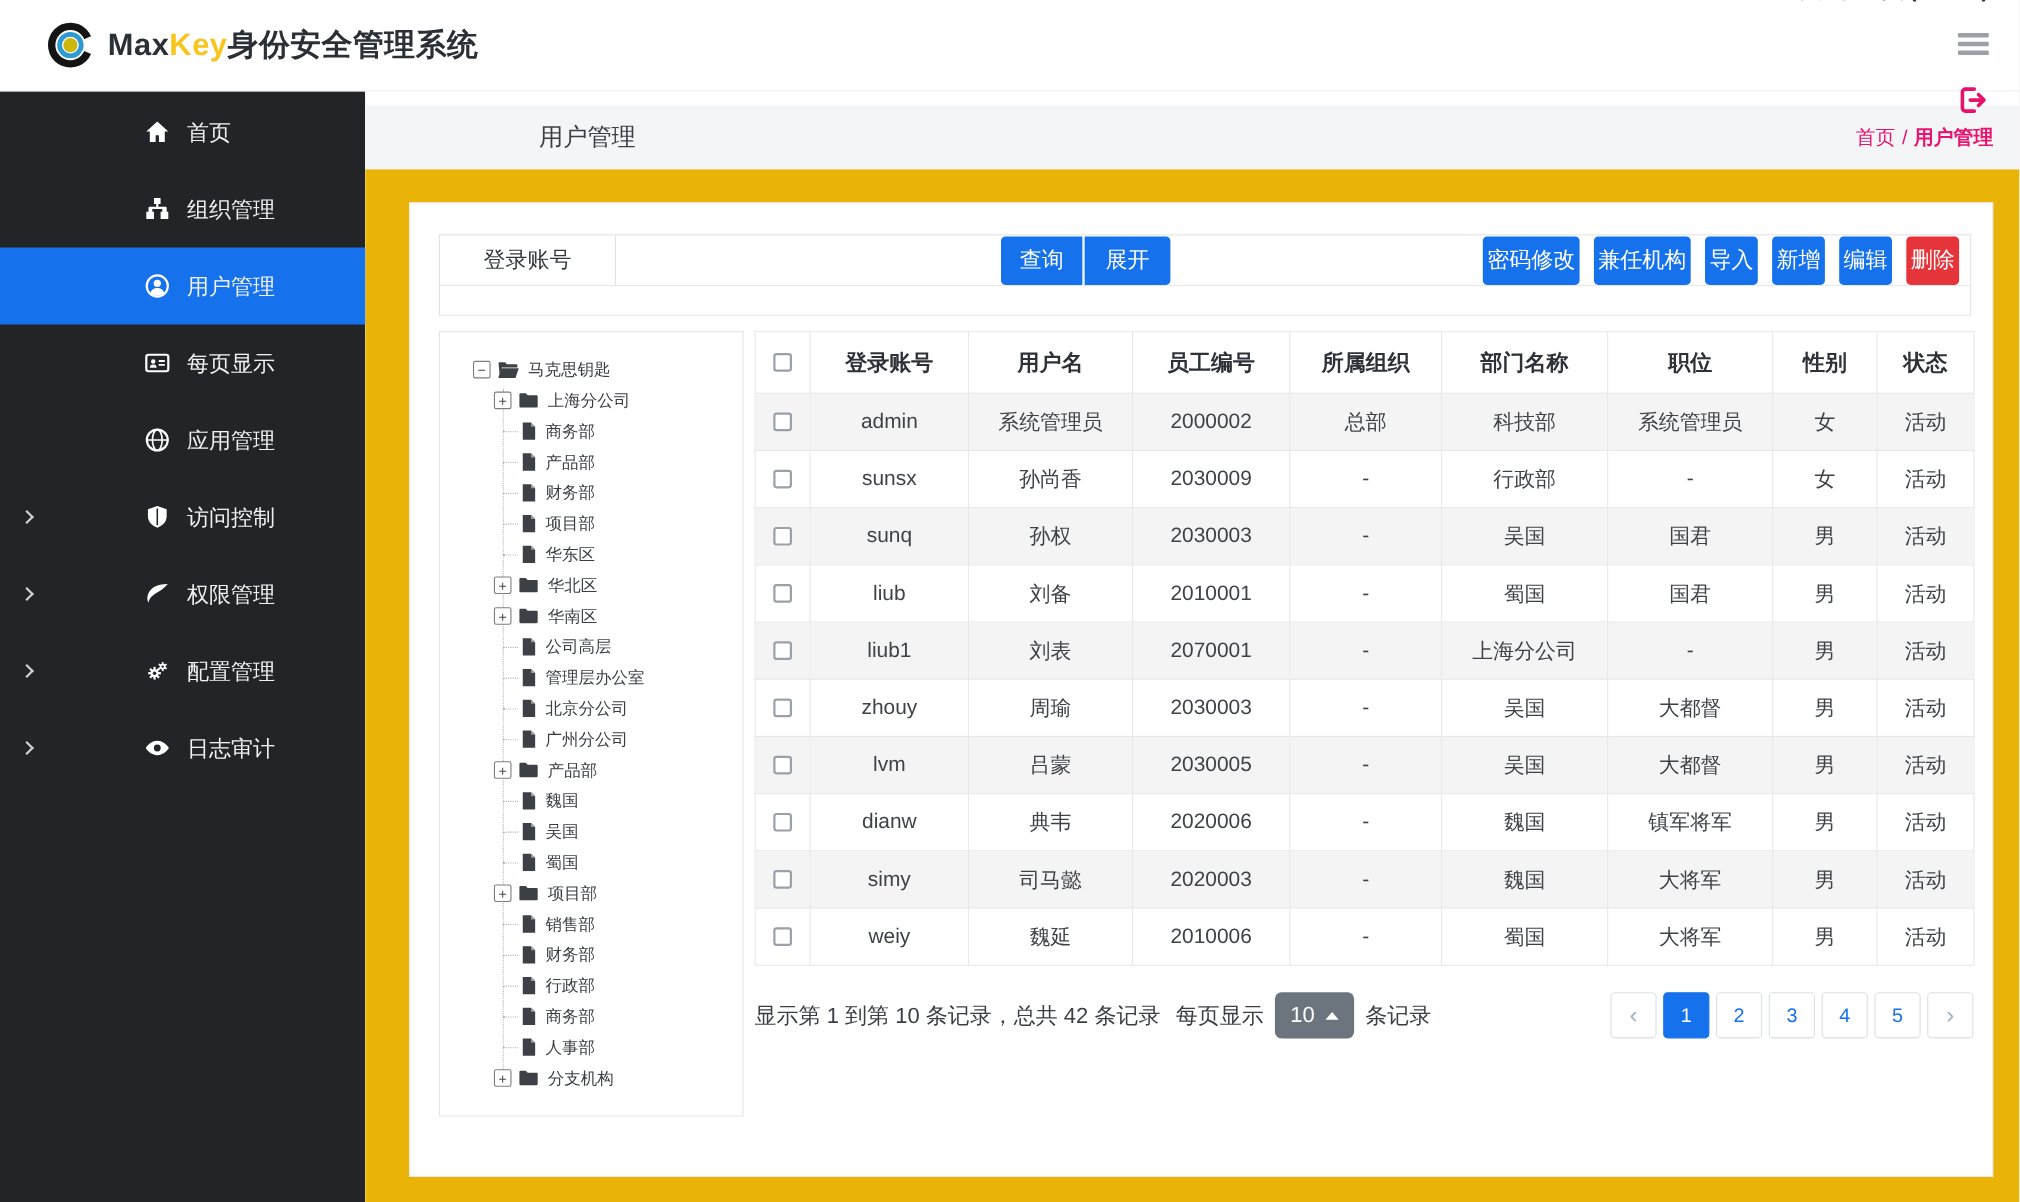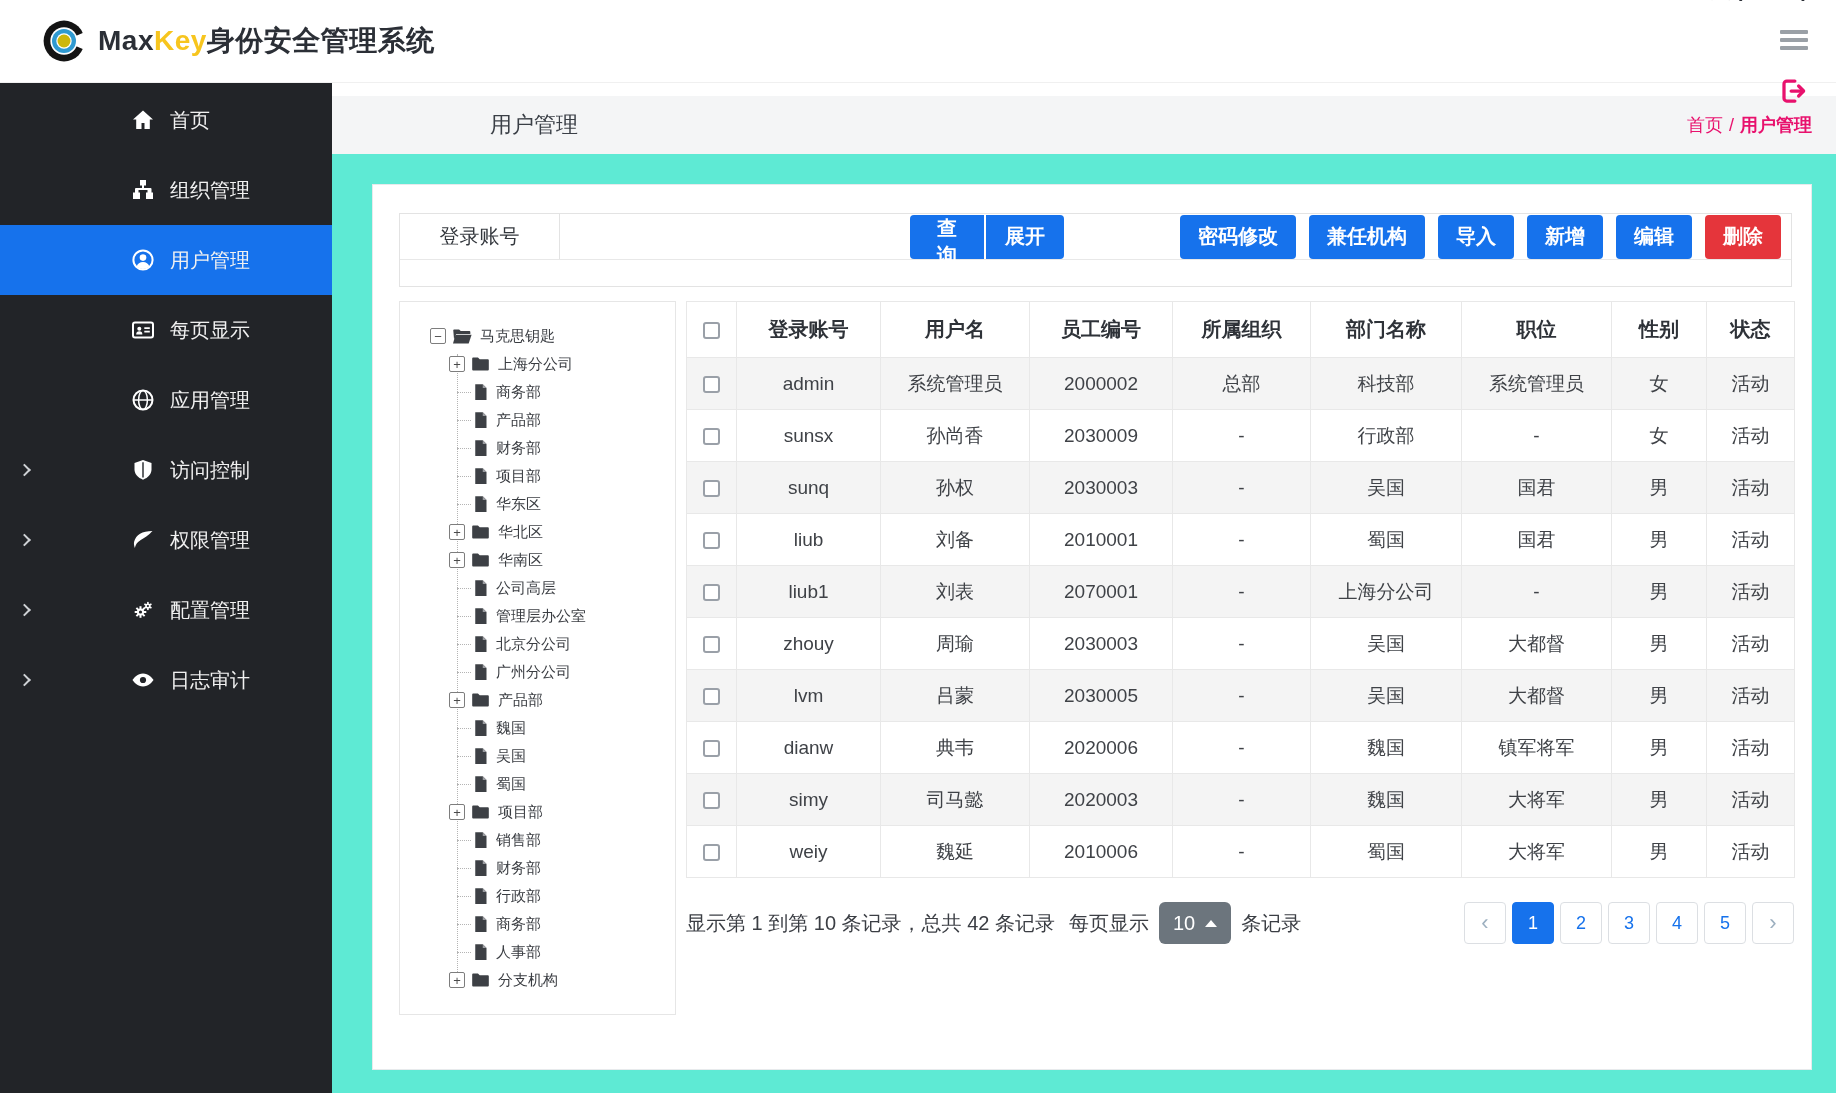--- a/index.html
+++ b/index.html
@@ -43,36 +43,36 @@
   .menu-item[data-icon="eye"] .svg-eye { display:block; }
 
   .content { flex:1; background:#fff; display:flex; flex-direction:column; overflow:hidden; }
   .page-bar { margin-top:13px; height:58px; background:#f4f5f6; display:flex;
     align-items:center; justify-content:space-between; padding:0 24px 0 158px; }
   .page-title { font-size:22px; color:#3a3f46; }
   .breadcrumb { font-size:18px; }
   .breadcrumb .bc-home { color:#e8116d; text-decoration:none; cursor:pointer; }
   .breadcrumb .bc-sep { color:#e8116d; margin:0 6px; }
   .breadcrumb .bc-cur { color:#e8116d; font-weight:700; }
-  .main-area { flex:1; background:#5eead4; overflow:hidden; }
+  .main-area { flex:1; background:#eab308; overflow:hidden; }
 
   
   .card { margin:30px 24px 0 40px; width:1440px; height:886px; background:#fff;
     border:1px solid #e7eaec; padding:28px 19px 0 26px; }
 
   
   .search-box { border:1px solid #e3e3e3; }
   .search-row { height:46px; display:flex; align-items:center; border-bottom:1px solid #e8e8e8; }
   .search-label { width:160px; align-self:stretch; display:flex; align-items:center;
     justify-content:center; font-size:20px; color:#33373d; border-right:1px solid #e3e3e3; }
   .search-input { width:350px; height:44px; border:none; outline:none; font-size:19px;
     padding:0 10px; background:#fff; }
   .btn { height:44px; border:none; cursor:pointer; font-size:20px; color:#fff;
-    background:#1672ec; padding:0 18px; border-radius:4px;
-    font-family:"Liberation Sans","DejaVu Sans",sans-serif;font-weight:bold; }
+    background:#1672ec; padding:0 4px; border-radius:4px;
+    font-family:"Liberation Sans","DejaVu Sans",sans-serif; }
   .btn-query { border-radius:4px 0 0 4px; width:74px; }
   .btn-expand { border-radius:0 4px 4px 0; width:78px; margin-left:2px; }
   .toolbar { margin-left:auto; display:flex; gap:13px; padding-right:10px; }
   .toolbar .btn.danger { background:#e5353b; }
   .search-sub { height:26px; background:#fff; }
 
   
   .split { display:flex; margin-top:14px; gap:10px; }
   .tree-panel { width:277px; flex:none; border:1px solid #e6e6e6; background:#fff;
     height:714px; padding-top:20px; position:relative; overflow:hidden; }

